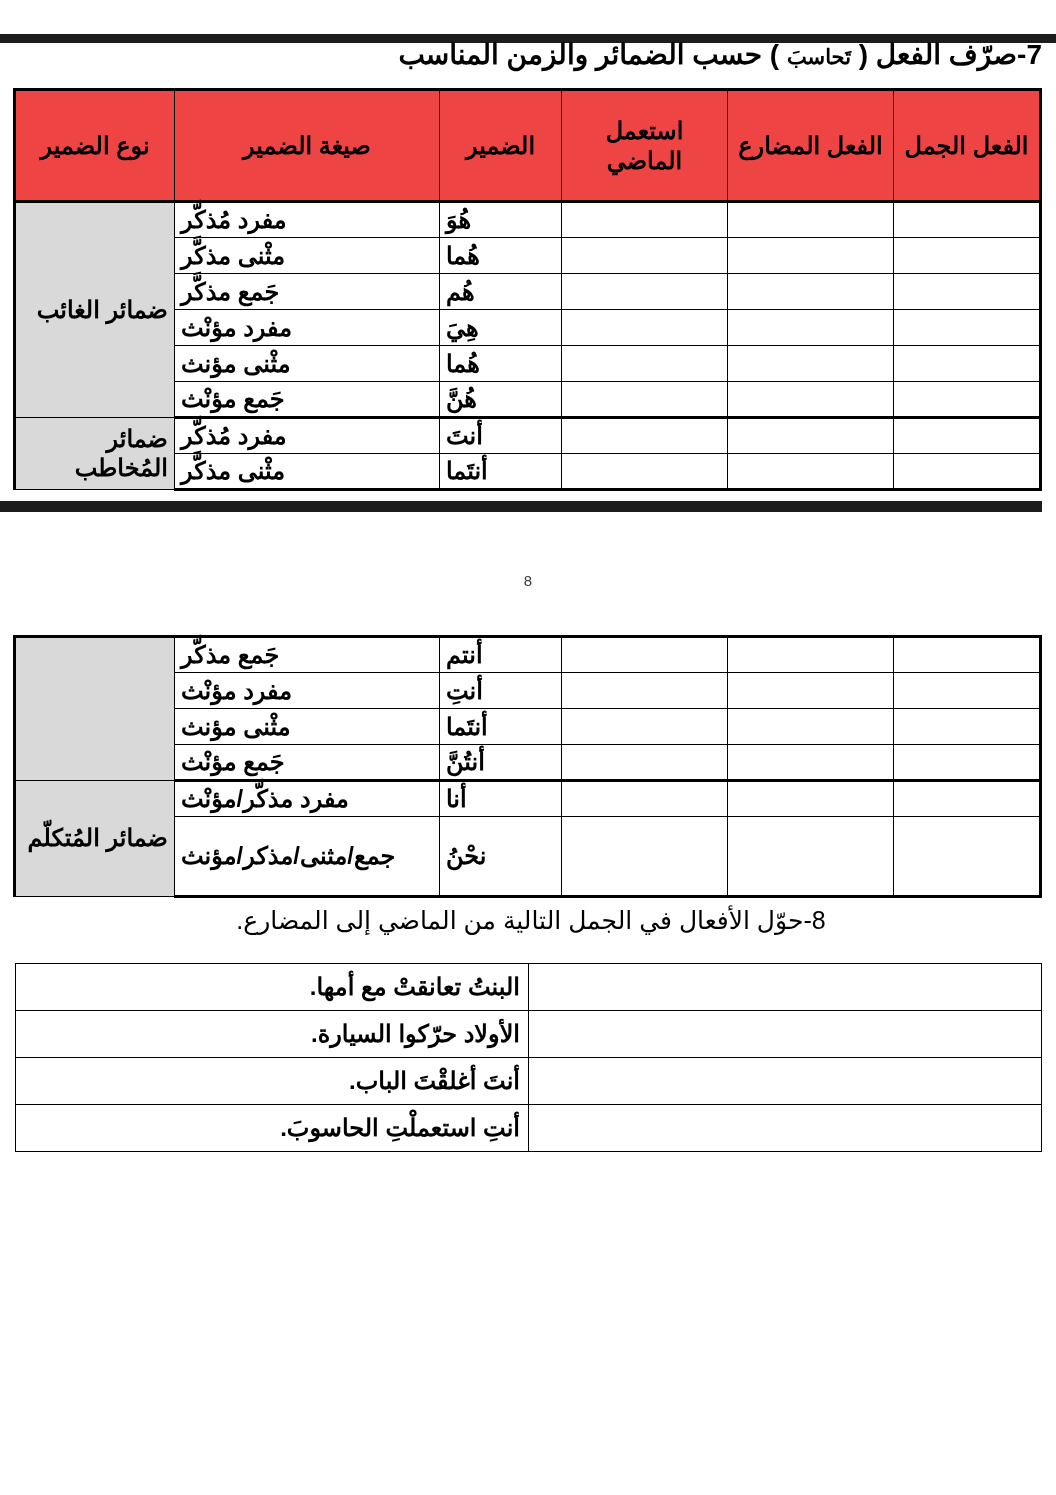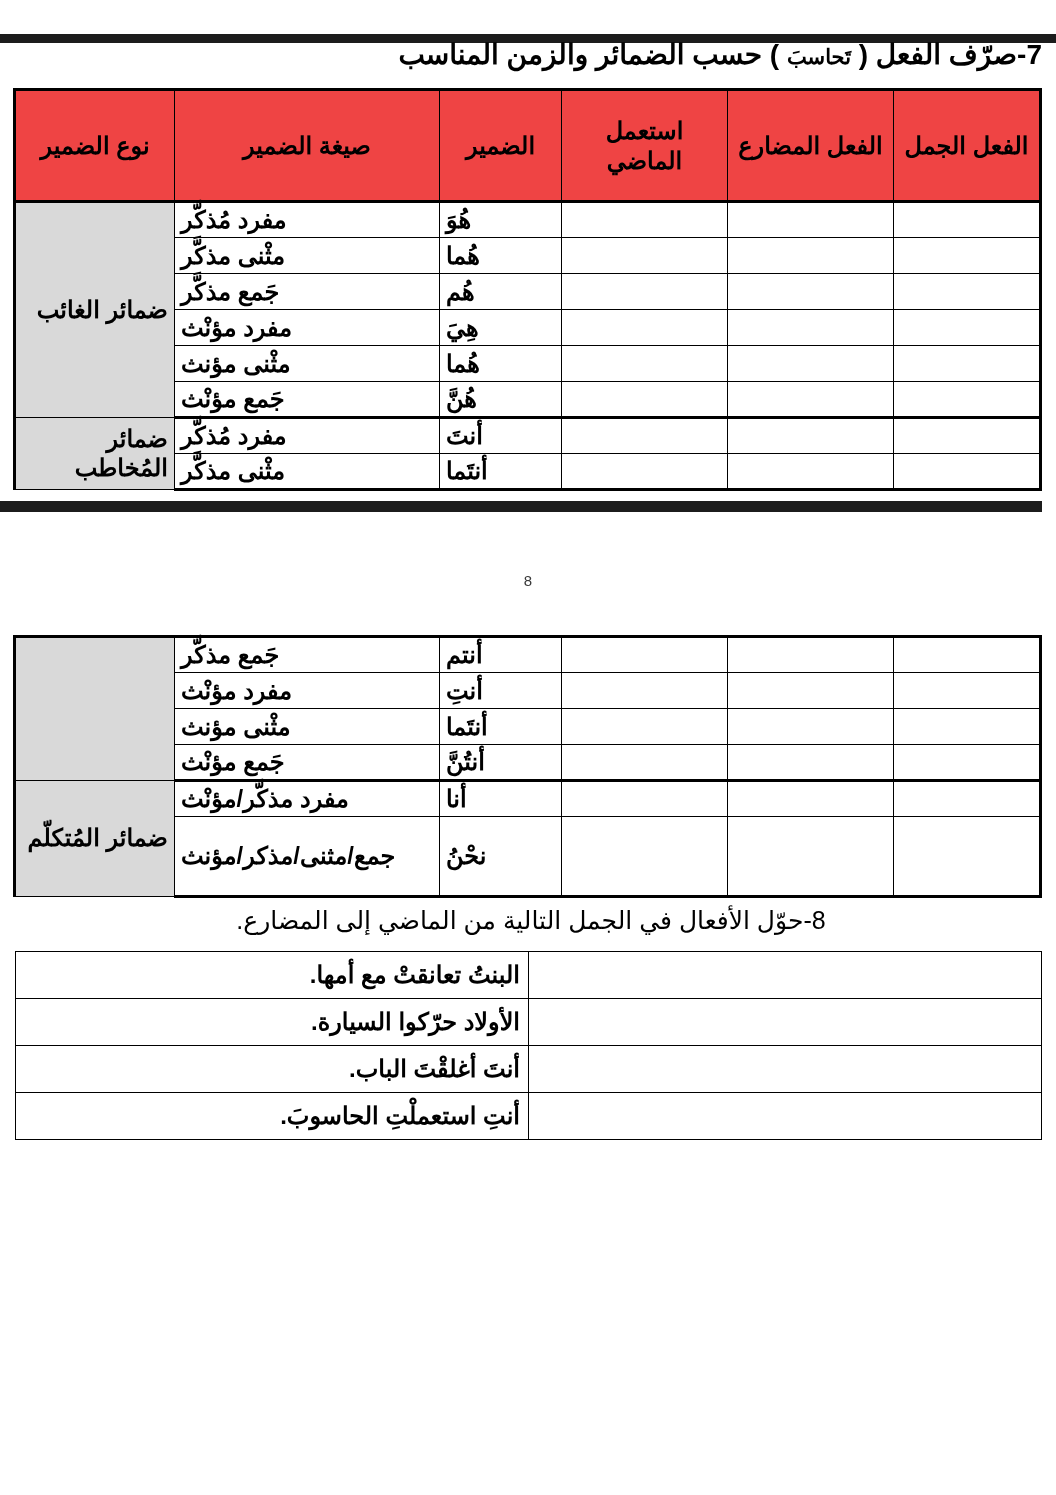--- a/index.html
+++ b/index.html
@@ -143,21 +143,21 @@
     font-size: 25px;
     font-weight: normal;
     text-align: center;
     direction: rtl;
     padding-left: 6px;
   }
 
   table.transform {
     border-collapse: collapse;
     width: 1026px;
-    margin-top: 16px;
+    margin-top: 28px;
     direction: rtl;
     table-layout: fixed;
   }
   table.transform td {
     border: 1px solid #000;
     height: 47px;
     font-size: 24px;
     font-weight: bold;
     padding: 2px 8px;
     box-sizing: border-box;

